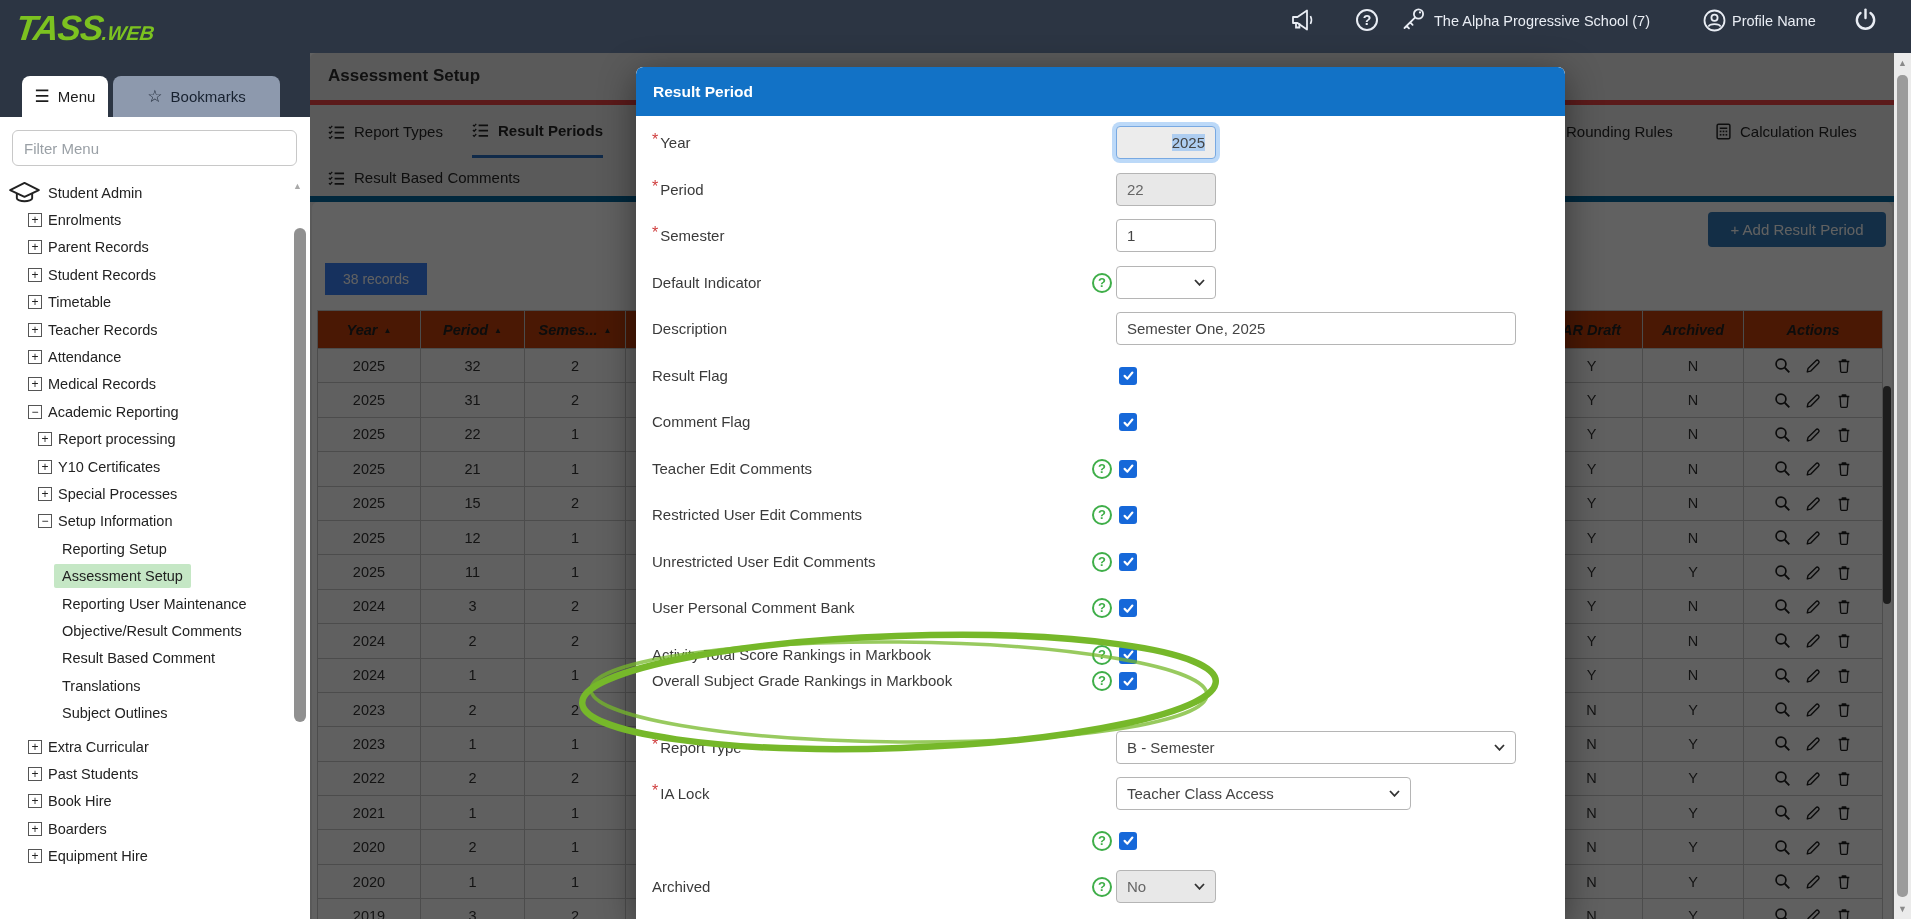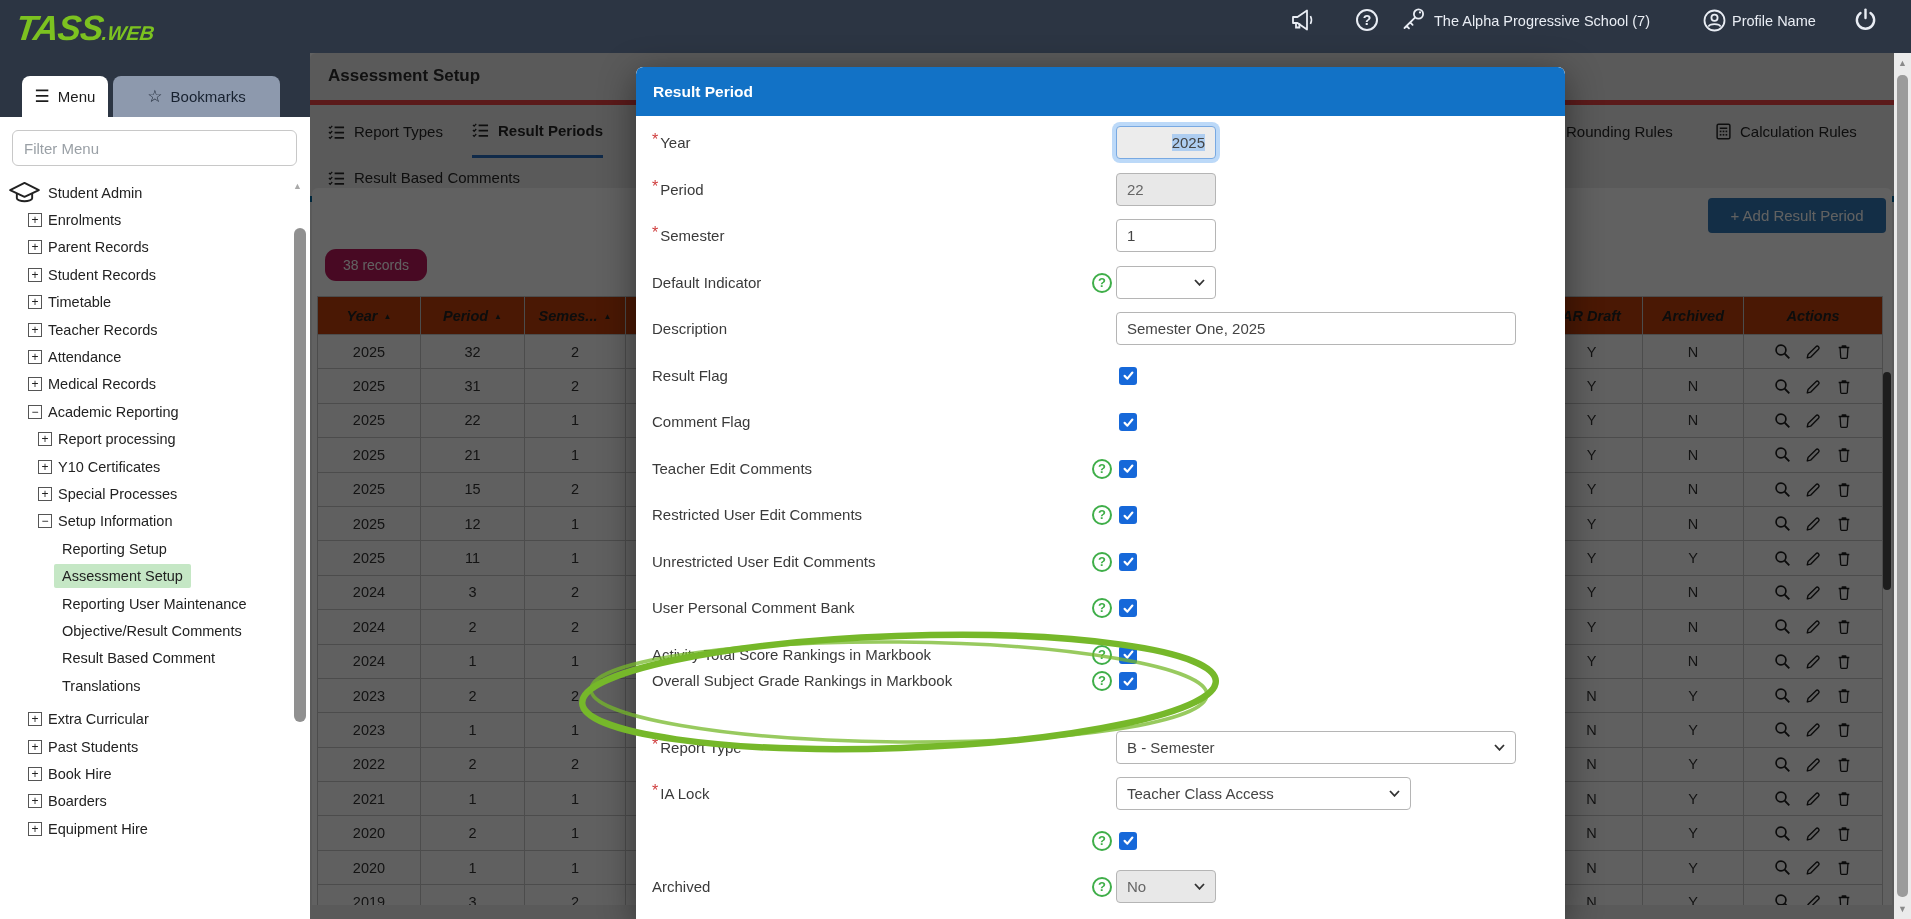--- a/index.html
+++ b/index.html
@@ -54,25 +54,25 @@
     border-top-left-radius:6px; overflow:hidden; z-index:1; }
   #page-title { position:absolute; left:18px; top:13px; font-size:17px; font-weight:600; color:#2e2e2e; }
   #tabbar { position:absolute; left:0; top:47px; width:1852px; height:53px; border-top:5px solid #ef4444; }
   .tab { position:absolute; top:0; height:53px; display:flex; align-items:center; gap:9px; font-size:15px; color:#272727; cursor:pointer; }
   .tab.active { font-weight:bold; border-bottom:3px solid #2a6fc0; }
   #tab-rt { left:18px; } #tab-rp { left:162px; } #tab-rr { left:1256px; } #tab-cr { left:1406px; }
   #tabbar2 { position:absolute; left:0; top:100px; width:1584px; height:49px; border-bottom:6px solid #0369a1; }
   #tab-rbc { left:18px; height:49px; }
   .tabicon { display:inline-flex; }
 
-  #card { position:absolute; left:2px; top:135px; width:1580px; height:717px; background:#ffffff; border-radius:6px 6px 0 0; }
+  #card { position:absolute; left:2px; top:149px; width:1580px; height:717px; background:#ffffff; border-radius:6px 6px 0 0; }
   #add-btn { position:absolute; left:1396px; top:10px; width:178px; height:35px; background:#337ab7; border:none;
     border-radius:4px; color:#ffffff; font-size:15px; font-family:"Liberation Sans",sans-serif; cursor:pointer; }
-  #records-badge { position:absolute; left:13px; top:61px; width:102px; height:32px; background:#be185d;
-    border-radius:11px; color:#ffffff; font-size:14px; display:flex; align-items:center; justify-content:center; }
+  #records-badge { position:absolute; left:13px; top:61px; width:102px; height:32px; background:#3b82f6;
+    border-radius:0; color:#ffffff; font-size:14px; display:flex; align-items:center; justify-content:center; }
   #table-wrap { position:absolute; left:5px; top:108px; width:1566px; height:609px; overflow:hidden; }
   #rp-table { border-collapse:collapse; table-layout:fixed; width:1565px; }
   #rp-table th { height:38px; background:#c2410c; border:1px solid #c9c9c9; font-size:14.5px; font-weight:bold;
     font-style:italic; color:#222; text-align:center; }
   #rp-table td { height:34.4px; border:1px solid #c9c9c9; background:#fdfdfd; font-size:14.5px; color:#333; text-align:center; }
   .sort-arrow { font-size:8px; font-style:normal; margin-left:6px; position:relative; top:-2px; }
   .act-icons { display:flex; justify-content:center; gap:14px; }
   .act-btn { display:inline-flex; cursor:pointer; }
   #table-scroll-thumb { position:absolute; left:1571px; top:184px; width:8px; height:218px; background:#4e4e4e; border-radius:4px; }
 
@@ -233,20 +233,23 @@
         </div>
         <div class="titem lv3">
           <span class="lbl">Objective/Result Comments</span>
         </div>
         <div class="titem lv3">
           <span class="lbl">Result Based Comment</span>
         </div>
         <div class="titem lv3">
           <span class="lbl">Translations</span>
         </div>
+        <div class="titem lv3">
+          <span class="lbl">Subject Outlines</span>
+        </div>
         <div class="titem lv1 gap6">
           <span class="pmbox">+</span>
           <span class="lbl">Extra Curricular</span>
         </div>
         <div class="titem lv1">
           <span class="pmbox">+</span>
           <span class="lbl">Past Students</span>
         </div>
         <div class="titem lv1">
           <span class="pmbox">+</span>

